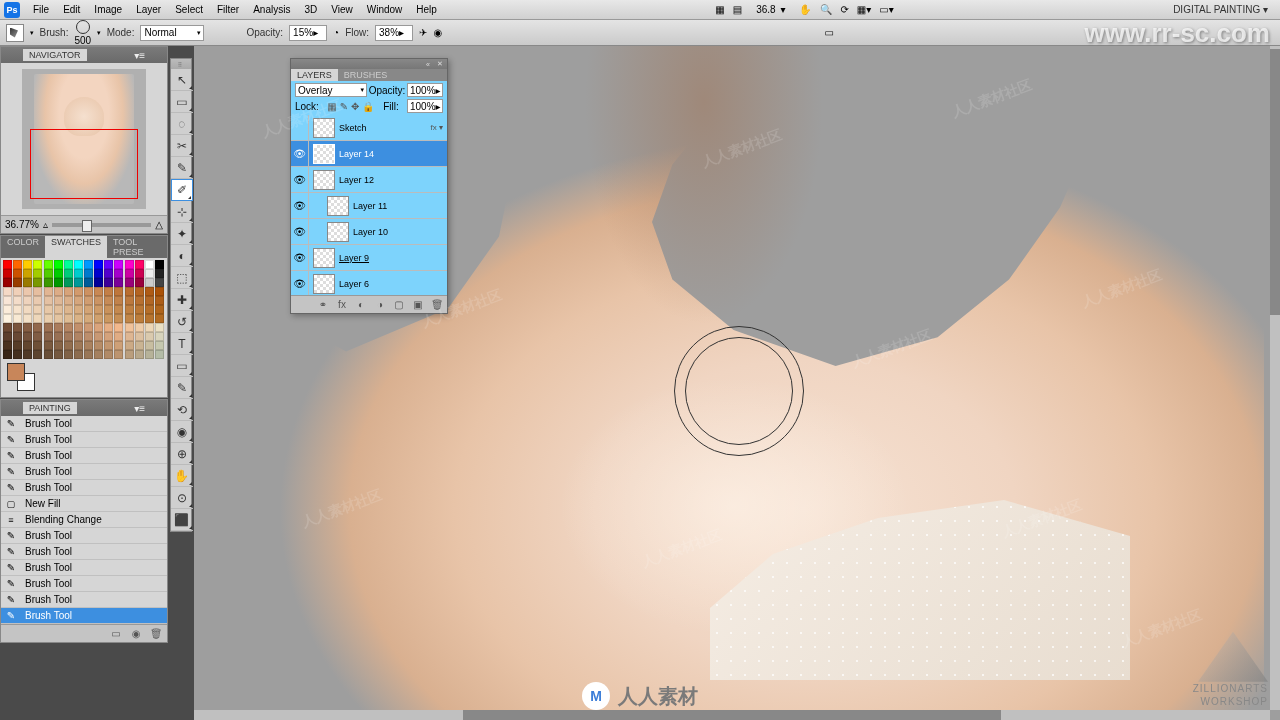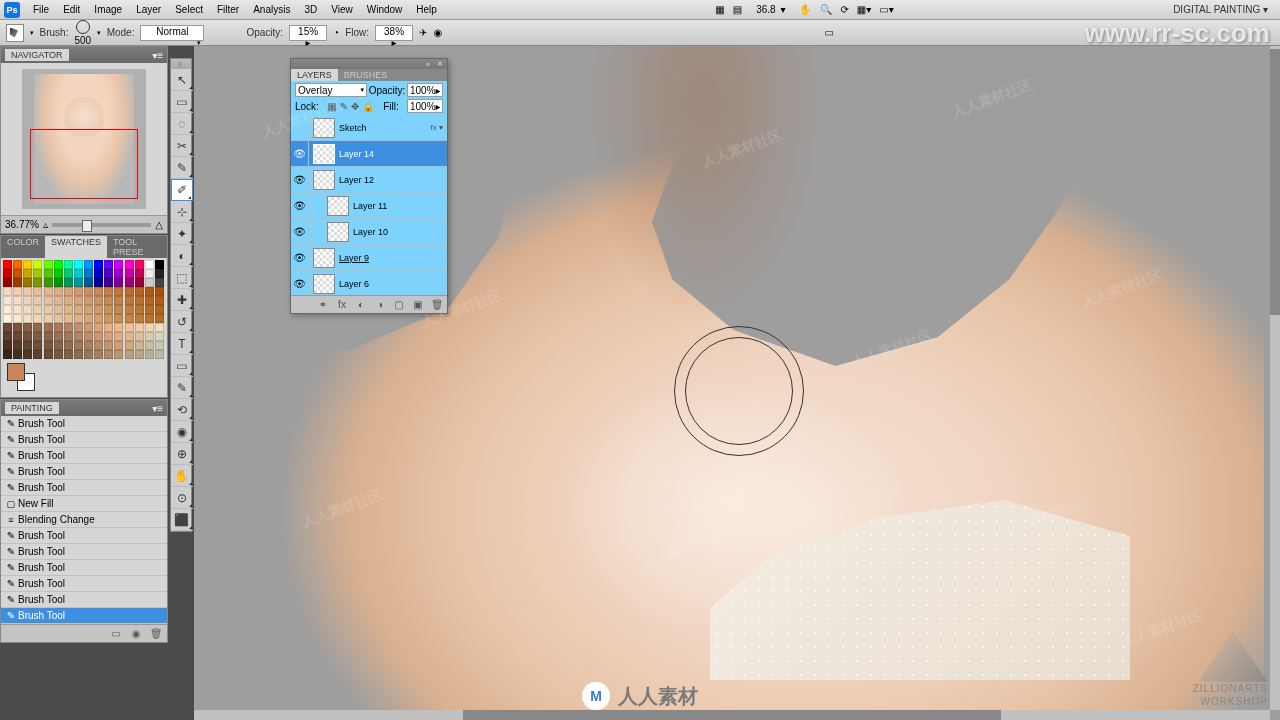--- a/index.html
+++ b/index.html
@@ -12,51 +12,51 @@
 .menu-sep { flex: 1; }
 .menu-icons { display: flex; gap: 8px; align-items: center; padding: 0 6px; }
 .zoom-label { padding: 0 6px; display: flex; align-items: center; gap: 2px; }
 .workspace-label { padding: 0 8px; color: #333; }
 
 
 .optionsbar { height: 26px; background: linear-gradient(#e4e4e4,#cacaca); display: flex; align-items: center; padding: 0 6px; border-bottom: 1px solid #888; gap: 6px; }
 .brush-icon { width: 18px; height: 18px; background: #fff; border: 1px solid #888; position: relative; }
 .brush-icon::after { content:''; position:absolute; left:3px; top:3px; width:8px; height:10px; background: linear-gradient(135deg,#333,#999); clip-path: polygon(0 0,100% 30%,60% 100%,0 70%); }
 .opt-label { color: #333; }
-.opt-input { height: 16px; border: 1px solid #999; background: #fff; padding: 0 3px; display: inline-flex; align-items: center; flex-direction: column; }
+.opt-input { height: 16px; border: 1px solid #999; background: #fff; padding: 0 3px; display: inline-flex; align-items: center; }
 .opt-dropdown { display: flex; align-items: center; gap: 2px; }
 .dd-arrow { font-size: 7px; }
 .brush-size { display:flex; flex-direction:column; align-items:center; line-height:1; font-size:8px; }
 .brush-circle { width:14px; height:14px; border:1px solid #333; border-radius:50%; }
 
 
 .left-column { position: absolute; left: 0; top: 46px; width: 168px; display: flex; flex-direction: column; }
 .panel { background: #d6d6d6; border: 1px solid #888; margin-bottom: 1px; }
-.panel-header { height: 16px; background: linear-gradient(#7a7a7a,#6a6a6a); color: #eee; font-size: 9px; padding: 0 4px; display: flex; align-items: center; justify-content: space-between; }
+.panel-header { height: 16px; background: linear-gradient(#7a7a7a,#6a6a6a); color: #eee; font-size: 9px; padding: 0 22px; display: flex; align-items: center; justify-content: space-between; }
 .panel-tab { background: #d6d6d6; color: #333; padding: 1px 6px; font-size: 9px; display: inline-block; }
 .panel-tab.inactive { background: transparent; color: #ccc; }
 .nav-body { padding: 6px; display:flex; justify-content:center; }
 .nav-thumb { width: 124px; height: 140px; background: #b0b0b0; position: relative; display:flex; align-items:center; justify-content:center; }
 .nav-img { width: 100px; height: 130px; background: radial-gradient(ellipse at 50% 30%, #f3d5c0 35%, #e8c4a8 55%, #b8b8b8 75%); border-radius: 2px; position:relative; }
 .nav-img::before { content:''; position:absolute; top:18%; left:30%; width:40%; height:30%; background: radial-gradient(#f5e0cf,#e8c4a8); border-radius:50% 50% 40% 40%; }
 .nav-rect { position: absolute; border: 1px solid #e00; left: 8px; top: 60px; width: 108px; height: 70px; }
 .nav-footer { height: 18px; background: #c4c4c4; border-top: 1px solid #999; display:flex; align-items:center; padding:0 4px; gap:4px; font-size:8px; }
 .nav-slider { flex:1; height:4px; background:#999; position:relative; }
 .nav-slider::after { content:''; position:absolute; left:30%; top:-3px; width:8px; height:10px; background:#eee; border:1px solid #666; }
 
 .tabs-row { display:flex; background:#6a6a6a; }
 .swatches-body { padding: 2px; }
 .swatch-grid { display: grid; grid-template-columns: repeat(16, 1fr); gap: 0; }
 .swatch { width: 9px; height: 9px; border: 0.5px solid rgba(0,0,0,0.15); }
 .fg-bg { position:relative; width:28px; height:28px; margin:4px; }
 .fg-bg .fg { position:absolute; left:0; top:0; width:18px; height:18px; background:#c8865a; border:1px solid #333; }
 .fg-bg .bg { position:absolute; right:0; bottom:0; width:18px; height:18px; background:#fff; border:1px solid #333; }
 
 .history-body { max-height: 220px; overflow: hidden; }
-.history-item { height: 16px; display: flex; align-items: center; padding: 0 4px; gap: 1px; border-bottom: 1px solid #c0c0c0; cursor: default; }
+.history-item { height: 16px; display: flex; align-items: center; padding: 0 4px; gap: 8px; border-bottom: 1px solid #c0c0c0; cursor: default; }
 .history-item.selected { background: #3d8fe0; color: #fff; }
 .hist-icon { width: 12px; height: 12px; display:flex; align-items:center; justify-content:center; }
 .brush-glyph::before { content:'✎'; font-size:10px; }
 .layer-glyph::before { content:'▢'; font-size:9px; }
 .blend-glyph::before { content:'≡'; font-size:9px; }
 .history-footer { height:18px; background:#c4c4c4; border-top:1px solid #999; display:flex; justify-content:flex-end; align-items:center; padding:0 4px; gap:6px; }
 .footer-btn { width:14px; height:14px; display:flex; align-items:center; justify-content:center; color:#555; }
 
 
 .toolbox { position: absolute; left: 170px; top: 58px; width: 22px; background: #cfcfcf; border: 1px solid #888; display: flex; flex-direction: column; }

